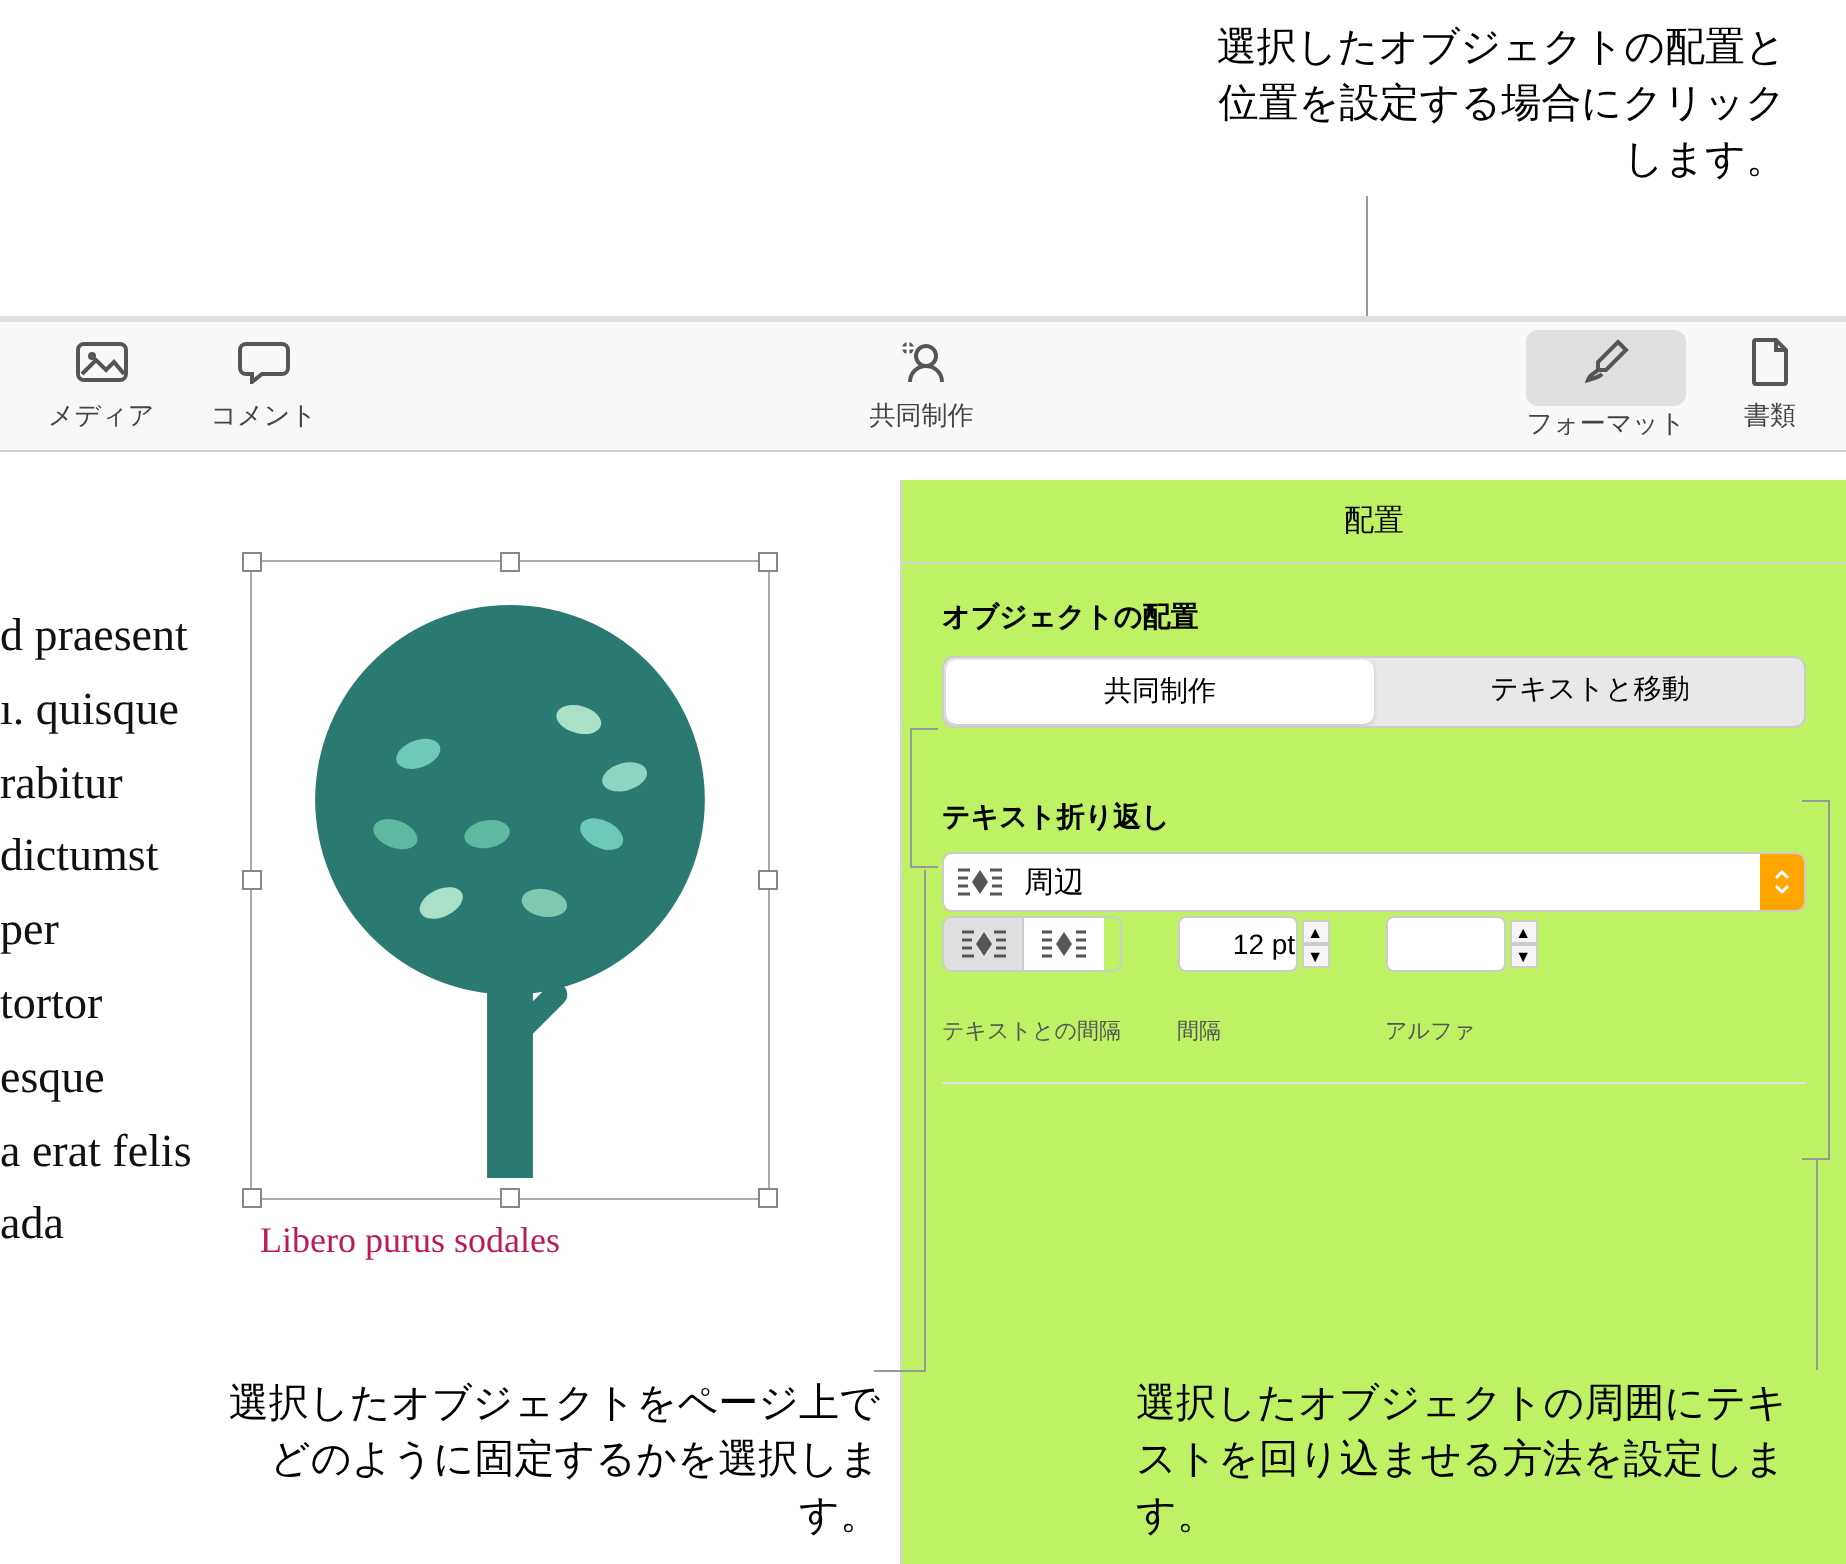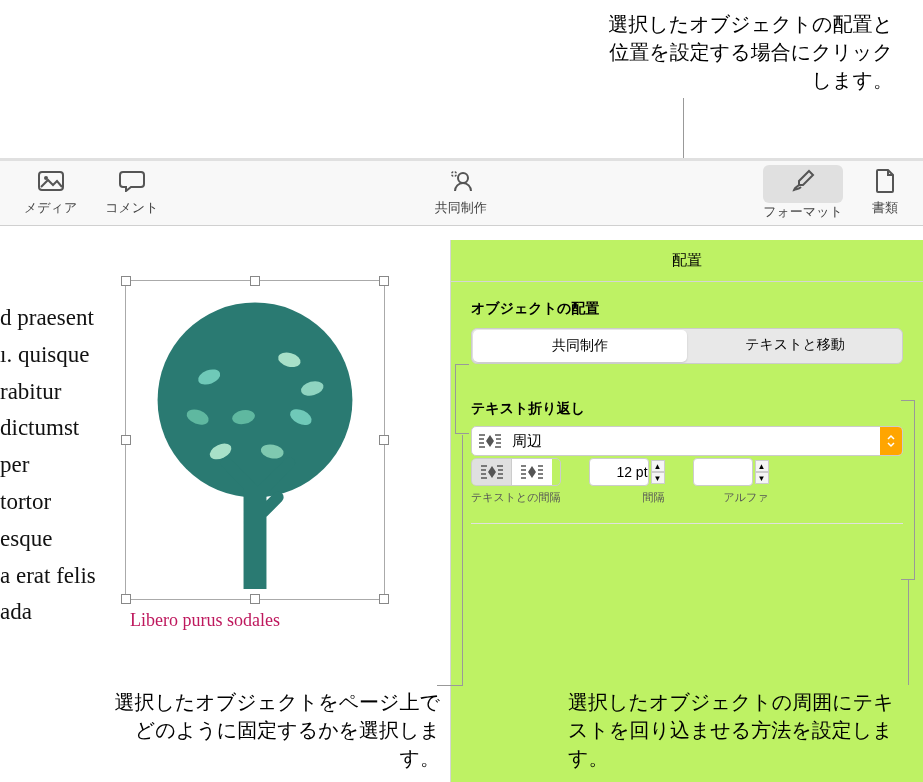--- a/index.html
+++ b/index.html
@@ -234,22 +234,22 @@
       align-items: center;
       justify-content: center;
       background: #fff;
       border-right: 1px solid #ccc;
     }
     .wrap-btn:last-child { border-right: none; }
     .wrap-btn.active { background: #e0e0e0; }
     .wrap-label {
       font-size: 11px;
       color: #555;
-      margin-top: 4px;
-      text-align: right;
+      margin-top: 22px;
+      text-align: left;
     }
     .stepper {
       display: flex;
       align-items: center;
       height: 28px;
     }
     .stepper-input {
       width: 60px;
       height: 28px;
       border: 1px solid #ccc;

